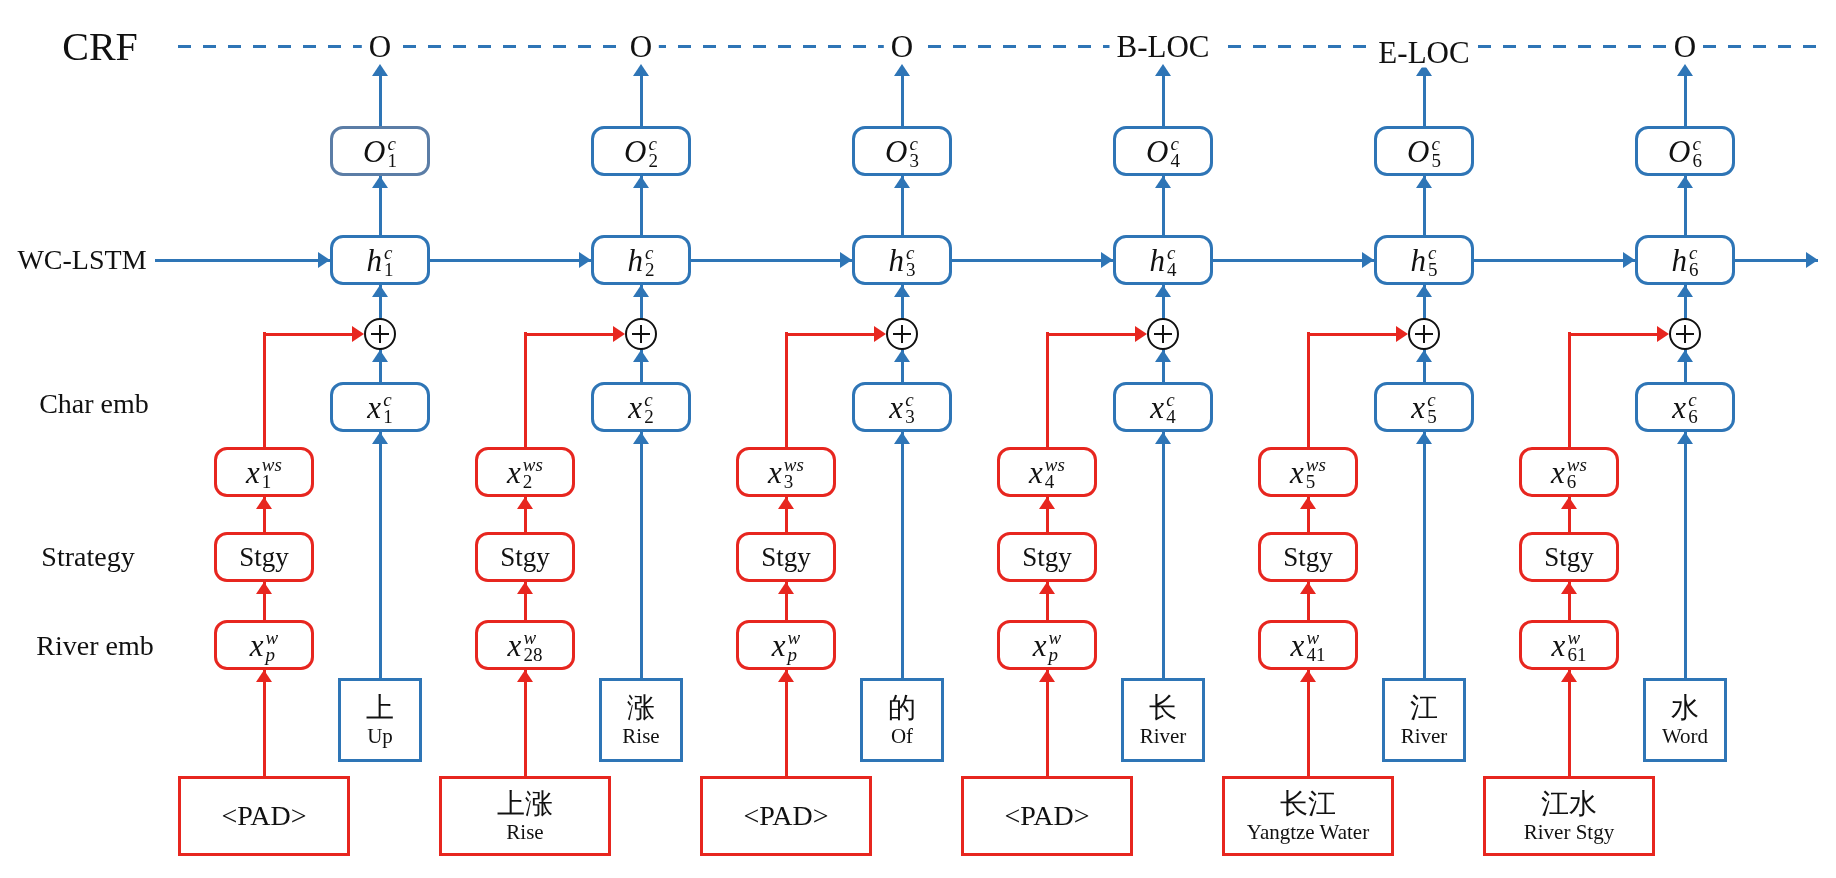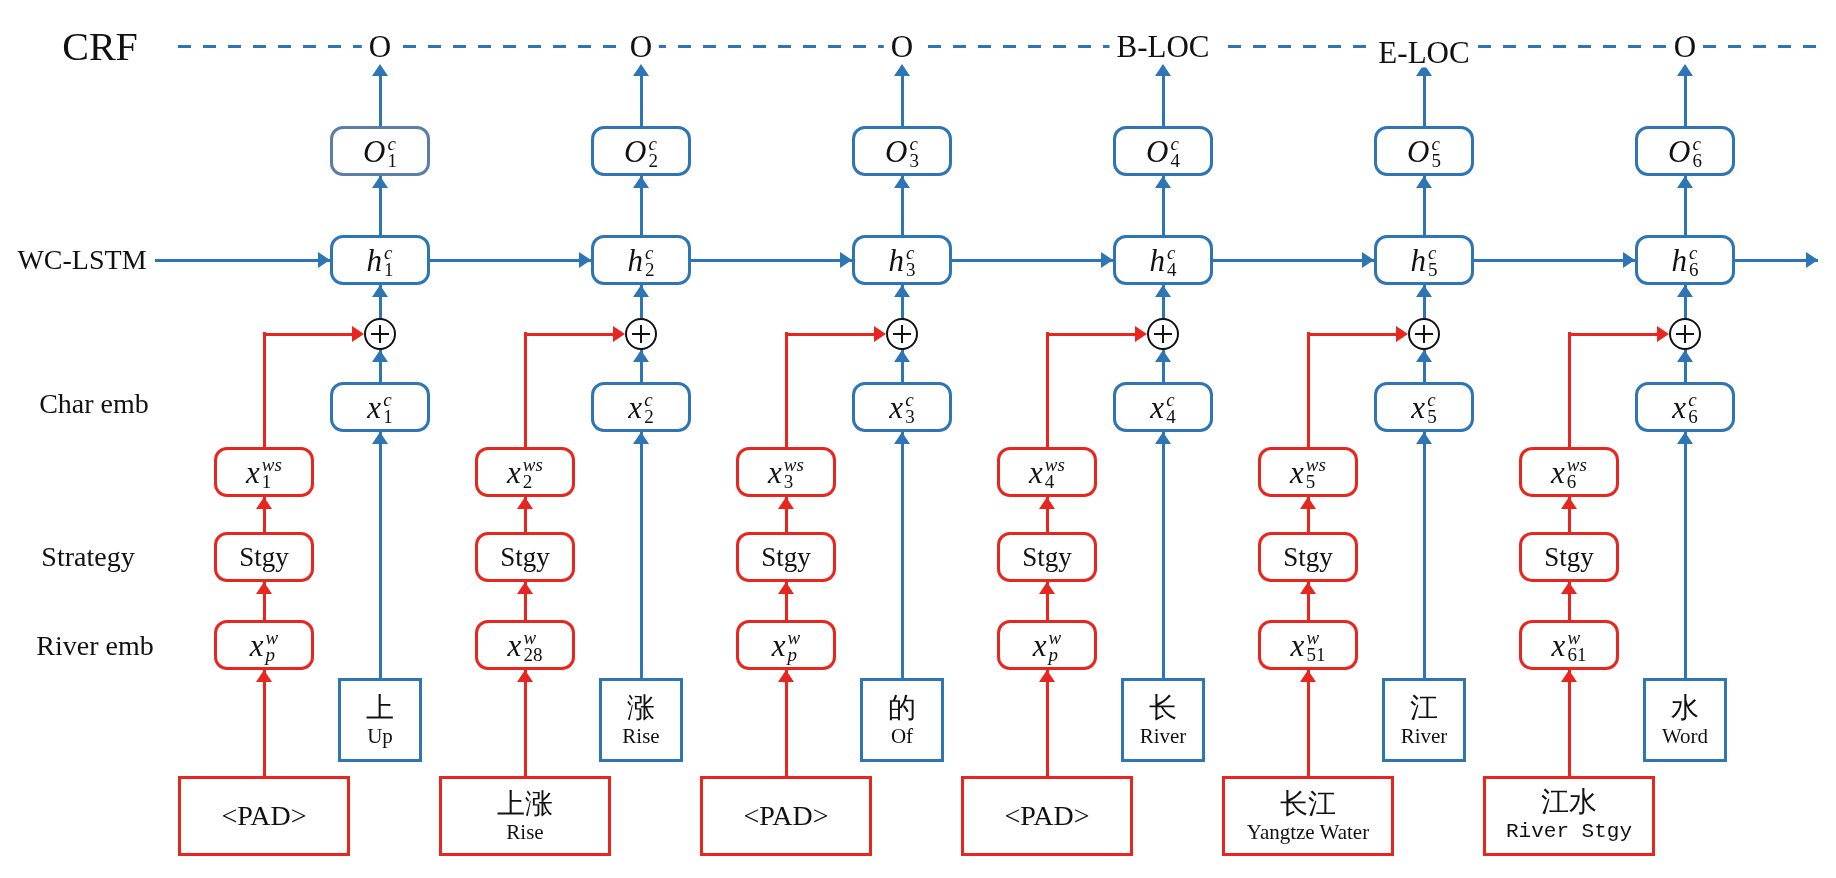--- a/index.html
+++ b/index.html
@@ -403,21 +403,21 @@
         </div>
       </div>
       <div class="node round" style="left: 1258px; top: 532px; border-color: rgb(231, 38, 31); z-index: 3;">
         <div class="stgy-text">Stgy</div>
       </div>
       <div class="node round" style="left: 1258px; top: 620px; border-color: rgb(231, 38, 31); z-index: 3;">
         <div class="math">
           <div class="base">x</div>
           <div class="scripts">
             <div class="sup">w</div>
-            <div class="sub">51</div>
+            <div class="sub">41</div>
           </div>
         </div>
       </div>
       <div class="node square charbox" style="left: 1382px; top: 678px; border-color: rgb(46, 117, 182); z-index: 3;">
         <div class="zh">江</div>
         <div class="en">River</div>
       </div>
       <div class="node square wordbox" style="left: 1222px; top: 776px; border-color: rgb(231, 38, 31); z-index: 3;">
         <div class="zh">长江</div>
         <div class="en">Yangtze Water</div>
@@ -485,18 +485,18 @@
           <div class="scripts">
             <div class="sup">w</div>
             <div class="sub">61</div>
           </div>
         </div>
       </div>
       <div class="node square charbox" style="left: 1643px; top: 678px; border-color: rgb(46, 117, 182); z-index: 3;">
         <div class="zh">水</div>
         <div class="en">Word</div>
       </div>
-      <div class="node square wordbox" style="left: 1483px; top: 776px; border-color: rgb(231, 38, 31); z-index: 3; font-family: Liberation Mono, monospace;">
+      <div class="node square wordbox" style="left: 1483px; top: 776px; border-color: rgb(231, 38, 31); z-index: 3;">
         <div class="zh">江水</div>
         <div class="en">River Stgy</div>
       </div>
     </div>
 </div>
 
 </body></html>

